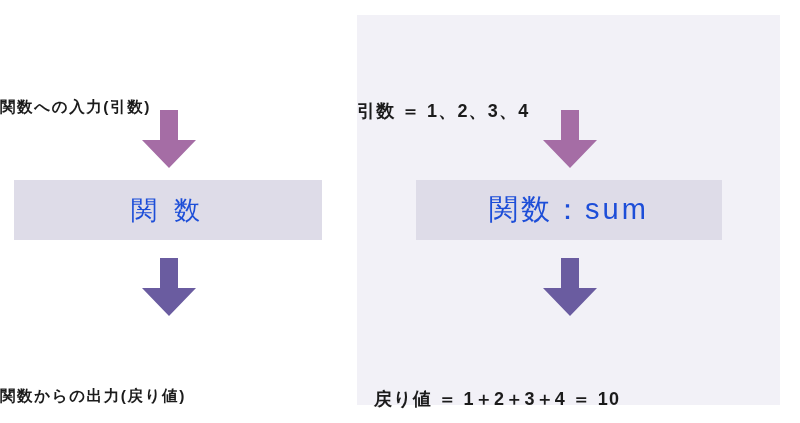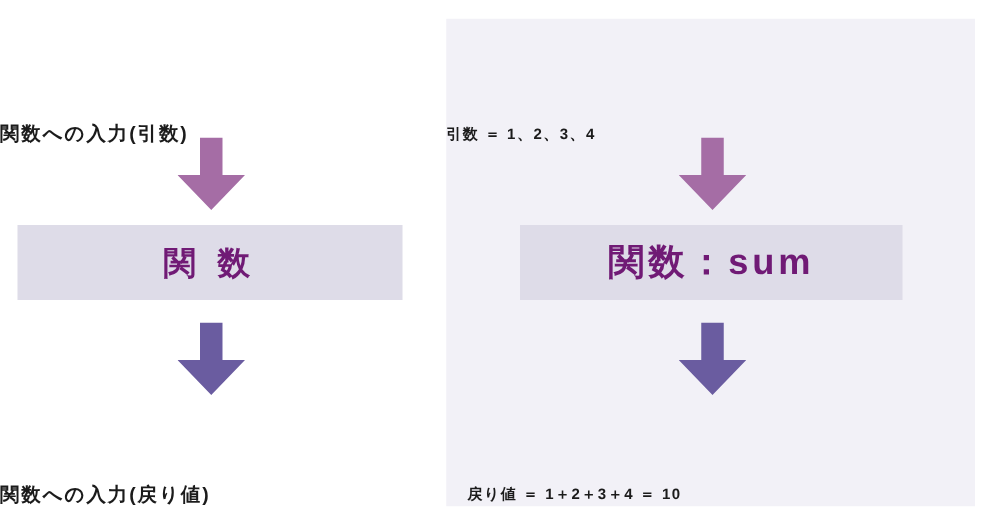--- a/index.html
+++ b/index.html
@@ -41,21 +41,21 @@
   .caption {
     position: absolute;
     width: 100%;
     text-align: left;
     color: #1b1b1b;
     white-space: nowrap;
     font-weight: 700;
     margin-top: 39px;
   }
   .caption-lg { font-size: 15.5px; letter-spacing: 1.6px; }
-  .caption-sm { font-size: 12px;   letter-spacing: 1.2px; }
+  .caption-sm { font-size: 18px;   letter-spacing: 1.2px; }
 
   #left-input-label  { top: 58px; }
   #left-output-label { top: 347px; }
   #right-input-label  { top: 60px; }
   #right-output-label { top: 348px; padding-left: 17px; }
 
   
   .func-box {
     position: absolute;
     background: #dedce8;
@@ -63,22 +63,22 @@
     align-items: center;
     justify-content: center;
   }
   #left-func-box {
     left: 14px; top: 180px; width: 308px; height: 60px;
   }
   #right-func-box {
     left: 59px; top: 180px; width: 306px; height: 60px;
   }
   .func-label {
-    color: #701a75;
-    font-weight: 700;
+    color: #1d4ed8;
+    font-weight: 400;
     white-space: nowrap;
   }
   #left-func-label  { font-size: 26px; letter-spacing: 5px; }
   #right-func-label { font-size: 29px; letter-spacing: 3px; }
 
   
   .arrow {
     position: absolute;
     width: 54px;
     height: 58px;
@@ -110,21 +110,21 @@
     <div class="func-box" id="left-func-box">
       <span class="func-label" id="left-func-label">関 数</span>
     </div>
 
     <div class="arrow" id="left-arrow-out">
       <svg viewBox="0 0 54 58" xmlns="http://www.w3.org/2000/svg">
         <polygon points="18,0 36,0 36,30 54,30 27,58 0,30 18,30" fill="#6a5ca0"></polygon>
       </svg>
     </div>
 
-    <div class="caption caption-lg" id="left-output-label">関数への入力(戻り値)</div>
+    <div class="caption caption-lg" id="left-output-label">関数からの出力(戻り値)</div>
   </div>
 
   <div class="column" id="column-right">
 
     <div class="caption caption-sm" id="right-input-label">引数 ＝ 1、2、3、4</div>
 
     <div class="arrow" id="right-arrow-in">
       <svg viewBox="0 0 54 58" xmlns="http://www.w3.org/2000/svg">
         <polygon points="18,0 36,0 36,30 54,30 27,58 0,30 18,30" fill="#a56da5"></polygon>
       </svg>

